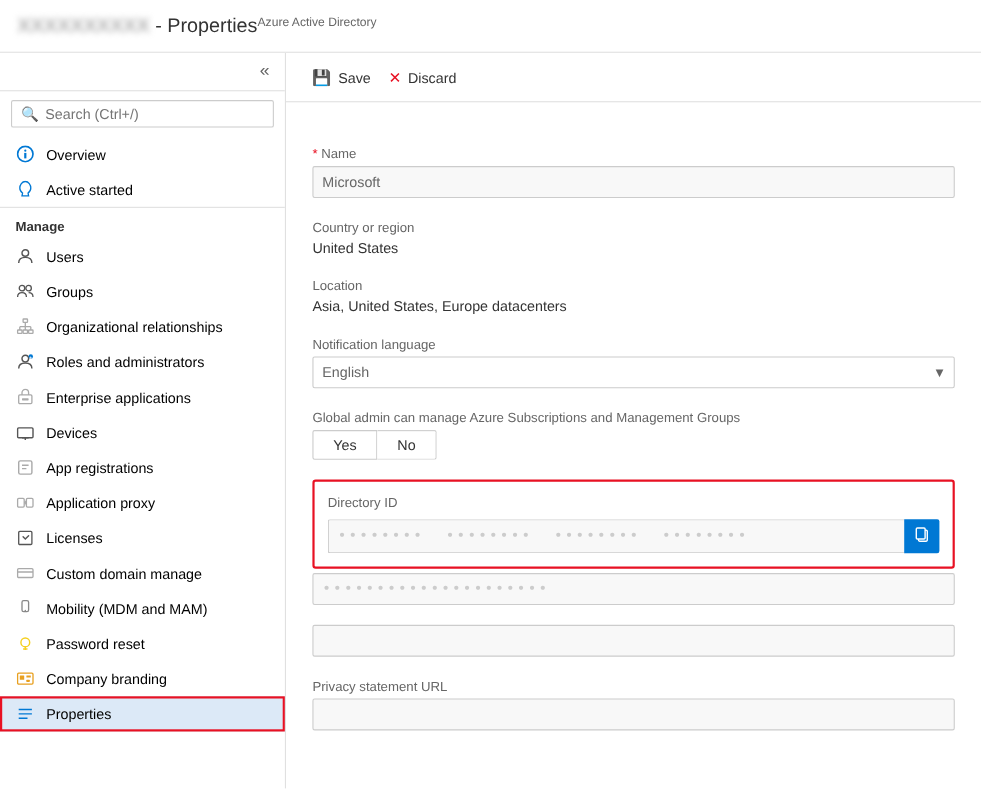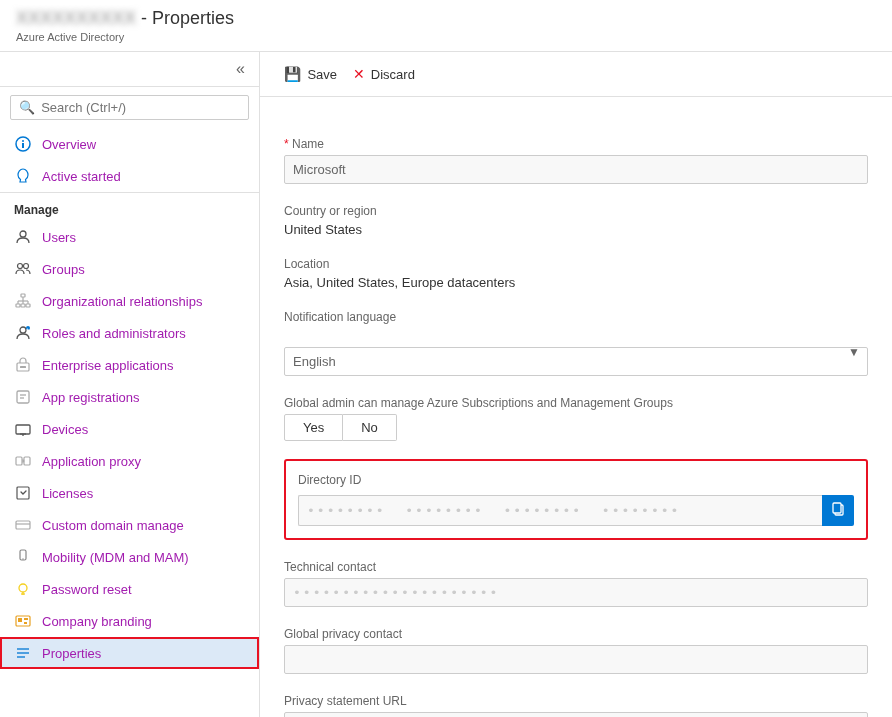--- a/index.html
+++ b/index.html
@@ -6,21 +6,21 @@
     body { font-family: 'Segoe UI', sans-serif; font-size: 13px; color: #333; background: #fff; display: flex; flex-direction: column; height: 717px; overflow: hidden; }
 
     
     .top-bar {
       display: flex; align-items: center; padding: 8px 16px;
       border-bottom: 1px solid #e0e0e0; min-height: 48px;
     }
     .top-bar-title { font-size: 18px; font-weight: 600; color: #333; }
     .top-bar-title span { font-weight: 400; }
     .top-bar-subtitle { font-size: 11px; color: #666; margin-top: 2px; }
-    .top-bar-left { display: flex; flex-direction: column; }
+    .top-bar-left { display: flex; flex-direction: row; }
 
     
     .main-layout { display: flex; flex: 1; overflow: hidden; }
 
     
     .sidebar {
       width: 260px; min-width: 260px; border-right: 1px solid #e0e0e0;
       display: flex; flex-direction: column; overflow-y: auto; background: #fff;
     }
     .sidebar-collapse-btn {
@@ -34,21 +34,21 @@
       display: flex; align-items: center; margin: 8px 10px;
       border: 1px solid #ccc; border-radius: 2px; padding: 4px 8px; gap: 6px;
     }
     .search-box input {
       border: none; outline: none; font-size: 13px; color: #7f1d1d; width: 100%; background: transparent;
     }
     .search-icon { color: #666; font-size: 13px; }
 
     .nav-item {
       display: flex; align-items: center; gap: 10px;
-      padding: 7px 14px; cursor: pointer; color: #a21caf; font-size: 13px;
+      padding: 7px 14px; cursor: pointer; color: #000000; font-size: 13px;
     }
     .nav-icon { width: 18px; height: 18px; display: flex; align-items: center; justify-content: center; flex-shrink: 0; }
 
     .section-header {
       padding: 10px 14px 4px 14px; font-size: 12px; font-weight: 600; color: #333;
       border-top: 1px solid #e0e0e0; margin-top: 0;
     }
     .section-header:first-of-type { border-top: none; }
 
     
@@ -79,21 +79,21 @@
     .form-input {
       width: 100%; border: 1px solid #ccc; border-radius: 2px;
       padding: 6px 8px; font-size: 13px; color: #666; background: #f8f8f8;
       outline: none;
     }
 
     .form-select-wrap { position: relative; }
     .form-select {
       width: 100%; border: 1px solid #ccc; border-radius: 2px;
       padding: 6px 30px 6px 8px; font-size: 13px; color: #666;
-      background: #fff; appearance: none; outline: none; cursor: pointer; margin-top: 19px;
+      background: #fff; appearance: none; outline: none; cursor: pointer;
     }
     .select-arrow {
       position: absolute; right: 8px; top: 50%; transform: translateY(-50%);
       pointer-events: none; color: #666; font-size: 12px;
     }
 
     .toggle-group { display: flex; gap: 0; margin-top: 4px; }
     .toggle-btn {
       padding: 5px 18px; border: 1px solid #ccc; background: #fff;
       cursor: pointer; font-size: 13px; color: #333;
@@ -239,37 +239,37 @@
             <path d="M5 6V4a3 3 0 016 0v2" fill="none" stroke="#aaa" stroke-width="1.2"></path>
             <rect x="5" y="9" width="6" height="2" rx="0.5" fill="#aaa"></rect>
           </svg>
       </span>
       <span>Enterprise applications</span>
     </div>
 
     <div class="nav-item">
       <span class="nav-icon">
         <svg class="svg-icon" viewBox="0 0 16 16">
+            <rect x="1" y="4" width="14" height="9" rx="1" fill="none" stroke="#555" stroke-width="1.3"></rect>
+            <line x1="5" y1="13" x2="11" y2="13" stroke="#555" stroke-width="1.3"></line>
+            <line x1="8" y1="13" x2="8" y2="15" stroke="#555" stroke-width="1.3"></line>
+          </svg>
+      </span>
+      <span>Devices</span>
+    </div>
+
+    <div class="nav-item">
+      <span class="nav-icon">
+        <svg class="svg-icon" viewBox="0 0 16 16">
             <rect x="2" y="2" width="12" height="12" rx="1.5" fill="none" stroke="#aaa" stroke-width="1.3"></rect>
             <line x1="5" y1="6" x2="11" y2="6" stroke="#aaa" stroke-width="1.3"></line>
             <line x1="5" y1="9" x2="9" y2="9" stroke="#aaa" stroke-width="1.3"></line>
           </svg>
       </span>
       <span>App registrations</span>
-    </div>
-
-    <div class="nav-item">
-      <span class="nav-icon">
-        <svg class="svg-icon" viewBox="0 0 16 16">
-            <rect x="1" y="4" width="14" height="9" rx="1" fill="none" stroke="#555" stroke-width="1.3"></rect>
-            <line x1="5" y1="13" x2="11" y2="13" stroke="#555" stroke-width="1.3"></line>
-            <line x1="8" y1="13" x2="8" y2="15" stroke="#555" stroke-width="1.3"></line>
-          </svg>
-      </span>
-      <span>Devices</span>
     </div>
 
     <div class="nav-item">
       <span class="nav-icon">
         <svg class="svg-icon" viewBox="0 0 16 16">
             <rect x="1" y="4" width="6" height="8" rx="1" fill="none" stroke="#aaa" stroke-width="1.2"></rect>
             <rect x="9" y="4" width="6" height="8" rx="1" fill="none" stroke="#aaa" stroke-width="1.2"></rect>
             <line x1="7" y1="8" x2="9" y2="8" stroke="#aaa" stroke-width="1.2"></line>
             <line x1="7.5" y1="6.5" x2="9" y2="8" stroke="#aaa" stroke-width="1.2"></line>
             <line x1="7.5" y1="9.5" x2="9" y2="8" stroke="#aaa" stroke-width="1.2"></line>
@@ -403,26 +403,24 @@
               <svg width="16" height="16" viewBox="0 0 16 16" fill="white">
                   <rect x="5" y="4" width="8" height="10" rx="1" fill="none" stroke="white" stroke-width="1.3"></rect>
                   <rect x="3" y="2" width="8" height="10" rx="1" fill="#0078d4" stroke="white" stroke-width="1.3"></rect>
                 </svg>
             </span>
           </button>
         </div>
       </div>
 
       <div class="form-group">
-        <label class="form-label">Technical contact</label>
         <input class="form-input" type="text" style="color: rgb(204, 204, 204); font-family: monospace; letter-spacing: 2px;" placeholder="" value="•••••••••••••••••••••">
       </div>
 
       <div class="form-group">
-        <label class="form-label">Global privacy contact</label>
         <input class="form-input" type="text" value="" style="">
       </div>
 
       <div class="form-group">
         <label class="form-label">Privacy statement URL</label>
         <input class="form-input" type="text" value="" style="">
       </div>
 
     </div>
   </div>

